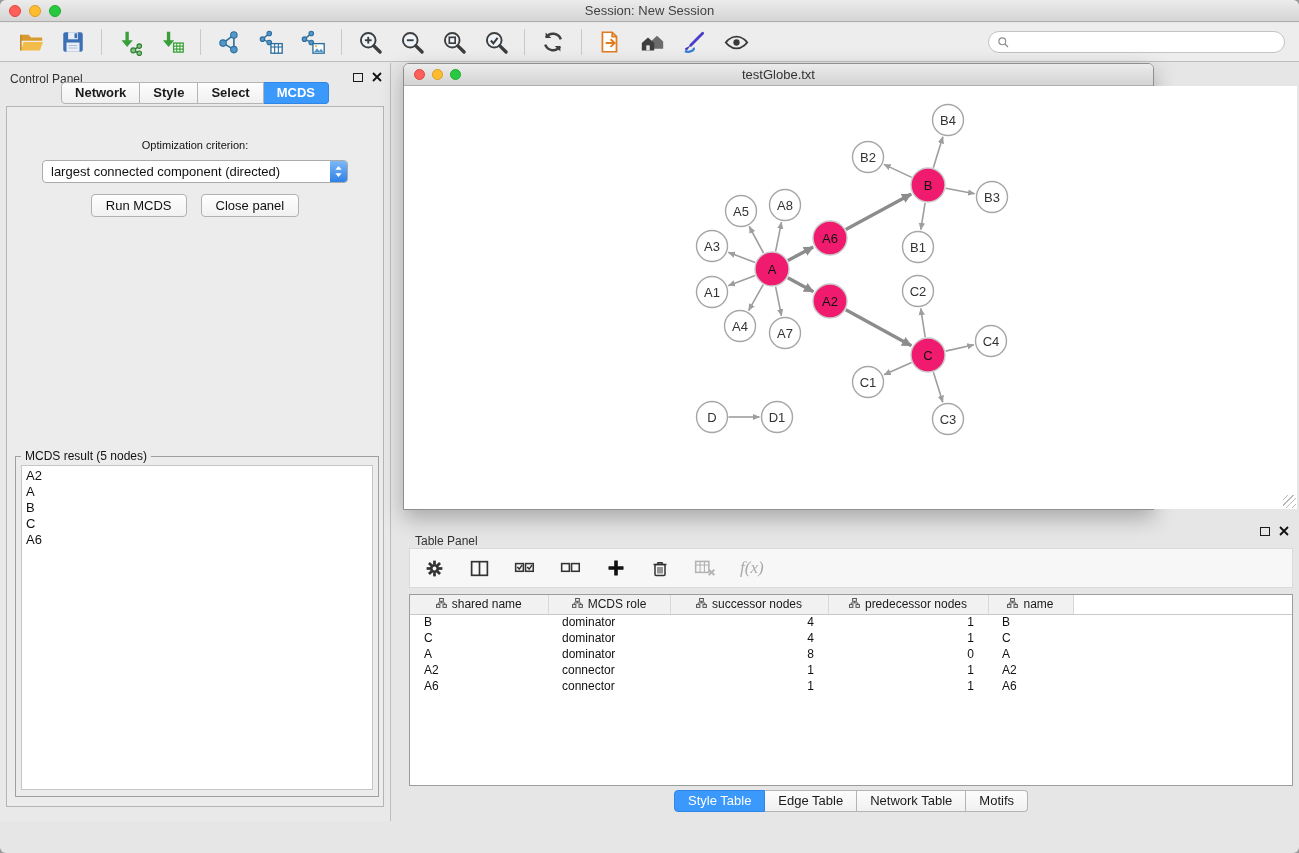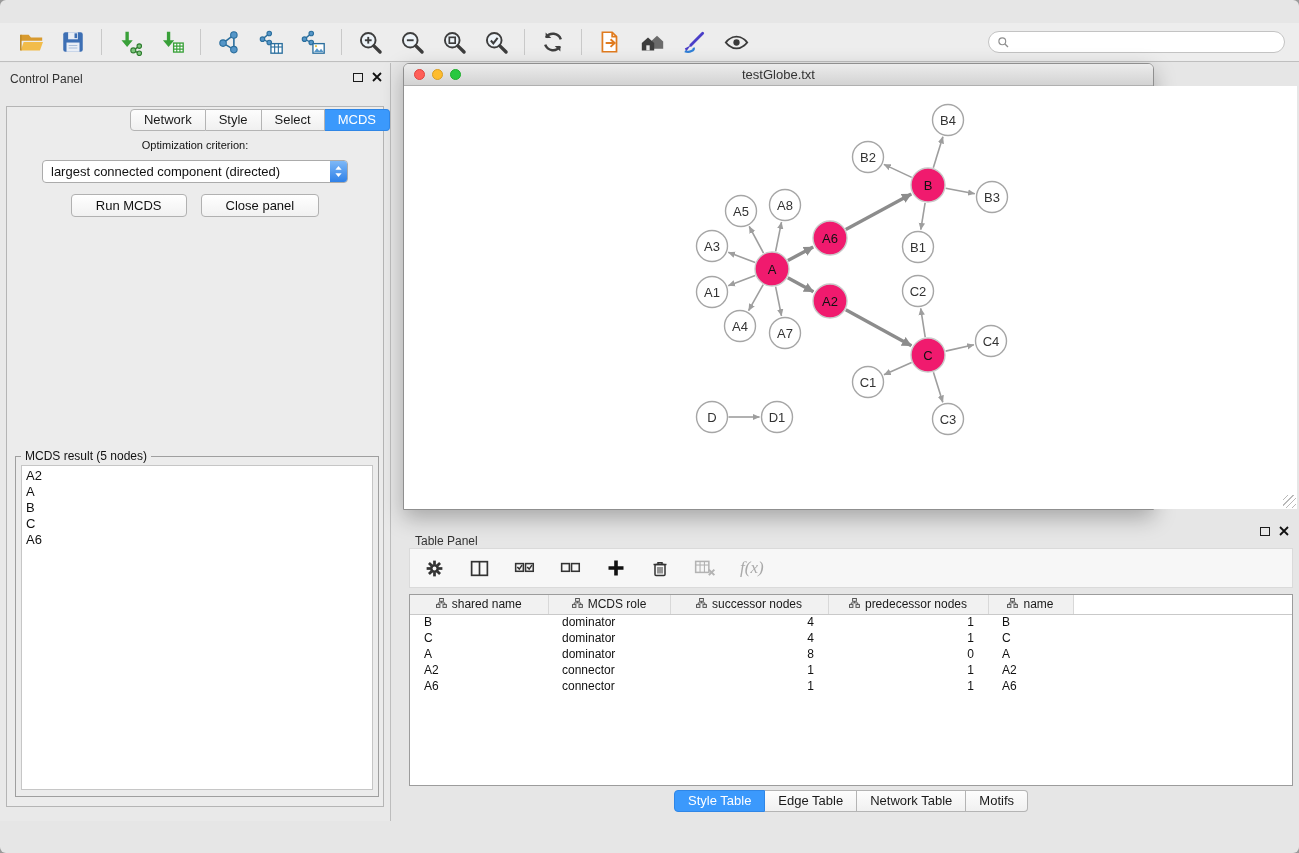--- a/index.html
+++ b/index.html
@@ -34,31 +34,31 @@
                    border-right:1px solid #bdbdbd; }
   .panel-title { position:absolute; left:10px; top:9px; font-size:12px; color:#333; }
   .panel-ctrls { position:absolute; right:8px; top:9px; display:flex; gap:9px; align-items:center; }
   .float-ic { width:10px; height:9px; border:1.5px solid #1a1a1a; display:inline-block; }
   .seg { display:flex; }
   .seg-item { font-size:13px; line-height:20px; padding:0 13px; background:linear-gradient(#fdfdfd,#f0f0f0);
               border:1px solid #b4b4b4; border-left:none; color:#1a1a1a; cursor:default; }
   .seg-item:first-child { border-left:1px solid #b4b4b4; border-radius:4px 0 0 4px; }
   .seg-item:last-child { border-radius:0 4px 4px 0; }
   .seg-item.active { background:#3b99fc; color:#fff; border-color:#2f86e6; }
-  .cp-tabs { position:absolute; top:46px; left:0; width:100%; display:flex; justify-content:flex-end; z-index:2; }
+  .cp-tabs { position:absolute; top:19px; left:0; width:100%; display:flex; justify-content:center; z-index:2;font-weight:bold; }
   .cp-content { position:absolute; left:6px; right:6px; top:43px; bottom:14px; border:1px solid #b5b5b5;
                 background:#ececec; }
   .opt-label { padding-top:32px; text-align:center; font-size:11px; color:#111; }
   .dropdown { width:306px; height:23px; margin:9px auto 0; background:#fff; border:1px solid #ababab;
               border-radius:4px; display:flex; align-items:center; overflow:hidden; }
   .dropdown .val { flex:1; font-size:13px; color:#111; padding-left:8px; white-space:nowrap; }
   .stepper { width:17px; height:100%; background:linear-gradient(#7db8f7,#2f81e8);
              display:flex; align-items:center; justify-content:center; }
   .btn-row { display:flex; justify-content:center; gap:14px; margin-top:11px; }
-  .push-btn { height:23px; font-size:13px; color:#111; padding:0 24px; border:1px solid #b1b1b1; border-radius:4px;
+  .push-btn { height:23px; font-size:13px; color:#111; padding:0 14px; border:1px solid #b1b1b1; border-radius:4px;
               background:linear-gradient(#ffffff,#f1f1f1); font-family:"Liberation Sans", sans-serif; cursor:default; }
   .result-group { position:absolute; left:8px; right:4px; top:349px; bottom:9px; border:1px solid #9f9f9f; }
   .result-legend { position:absolute; top:-8px; left:5px; background:#ececec; font-size:12px; color:#111; padding:0 4px; }
   .result-list { position:absolute; left:5px; right:5px; top:8px; bottom:6px; background:#fff;
                  border:1px solid #c6c6c6; overflow:hidden; padding-top:2px; }
   .result-item { font-size:13px; color:#111; line-height:16px; padding-left:4px; }
 
   
   .net-window { position:absolute; left:403px; top:63px; width:751px; height:447px; background:#fff;
                 border:1px solid #8f8f8f; border-radius:6px 6px 0 0; box-shadow:0 8px 22px rgba(0,0,0,0.28); }
@@ -95,20 +95,28 @@
   .memory-btn { position:absolute; right:10px; top:6px; height:21px; background:linear-gradient(#ffffff,#f2f2f2);
                 border:1px solid #b5b5b5; border-radius:4px; display:flex; align-items:center; gap:6px;
                 padding:0 10px; font-size:12px; color:#111; font-family:"Liberation Sans", sans-serif; }
   .dot { width:9px; height:9px; border-radius:50%; background:#19a71f; border:1px solid #128217; display:inline-block; }
 </style>
 </head>
 <body>
 
 <div class="app">
 
+  <div class="titlebar">
+    <div class="traffic">
+      <span class="tl red"></span>
+      <span class="tl yellow"></span>
+      <span class="tl green"></span>
+    </div>
+    <div class="win-title">Session: New Session</div>
+  </div>
 
   <div class="toolbar">
     <button class="tbtn">
       <svg viewBox="0 0 24 24" width="27" height="27">
         <path d="M2.5 5h7l2 2.5h10v3h-19z" fill="#d89a2e"></path>
         <path d="M2.5 19h17l2.7-7.5H5z" fill="#f2bc4a"></path>
         <path d="M2.5 5v14" stroke="#c08a26" stroke-width="1.4"></path>
       </svg>
     </button>
     <button class="tbtn">

